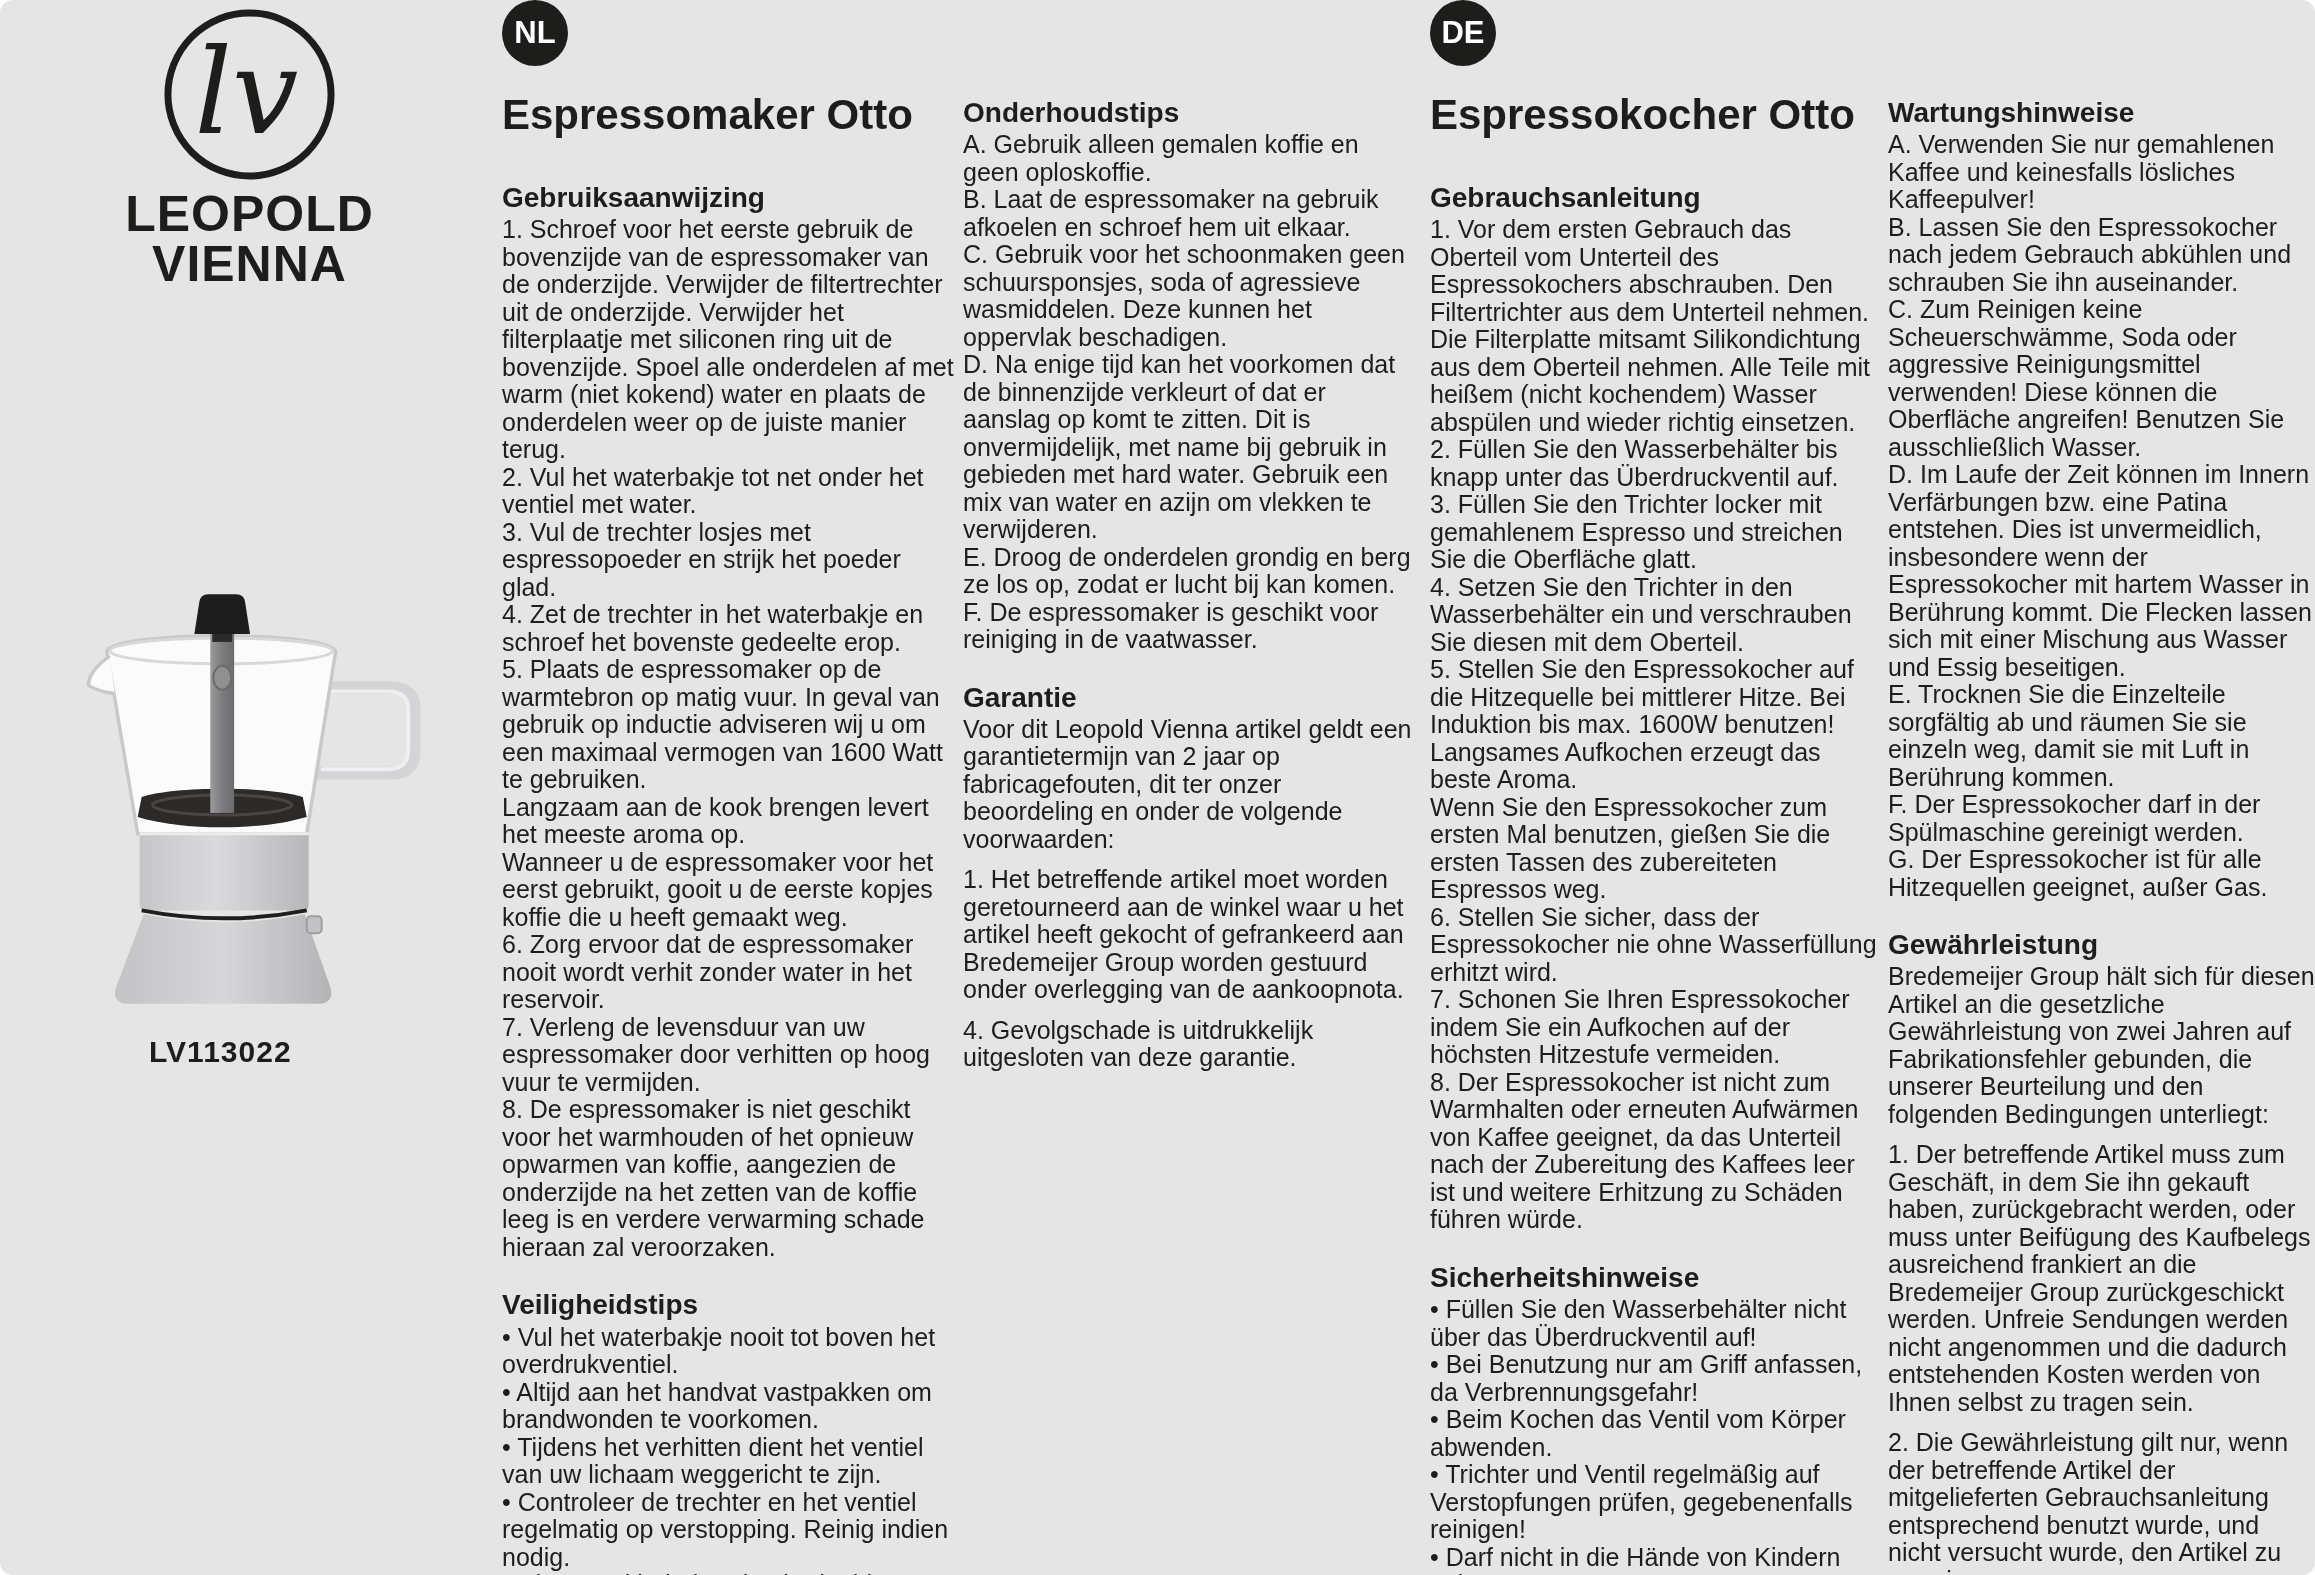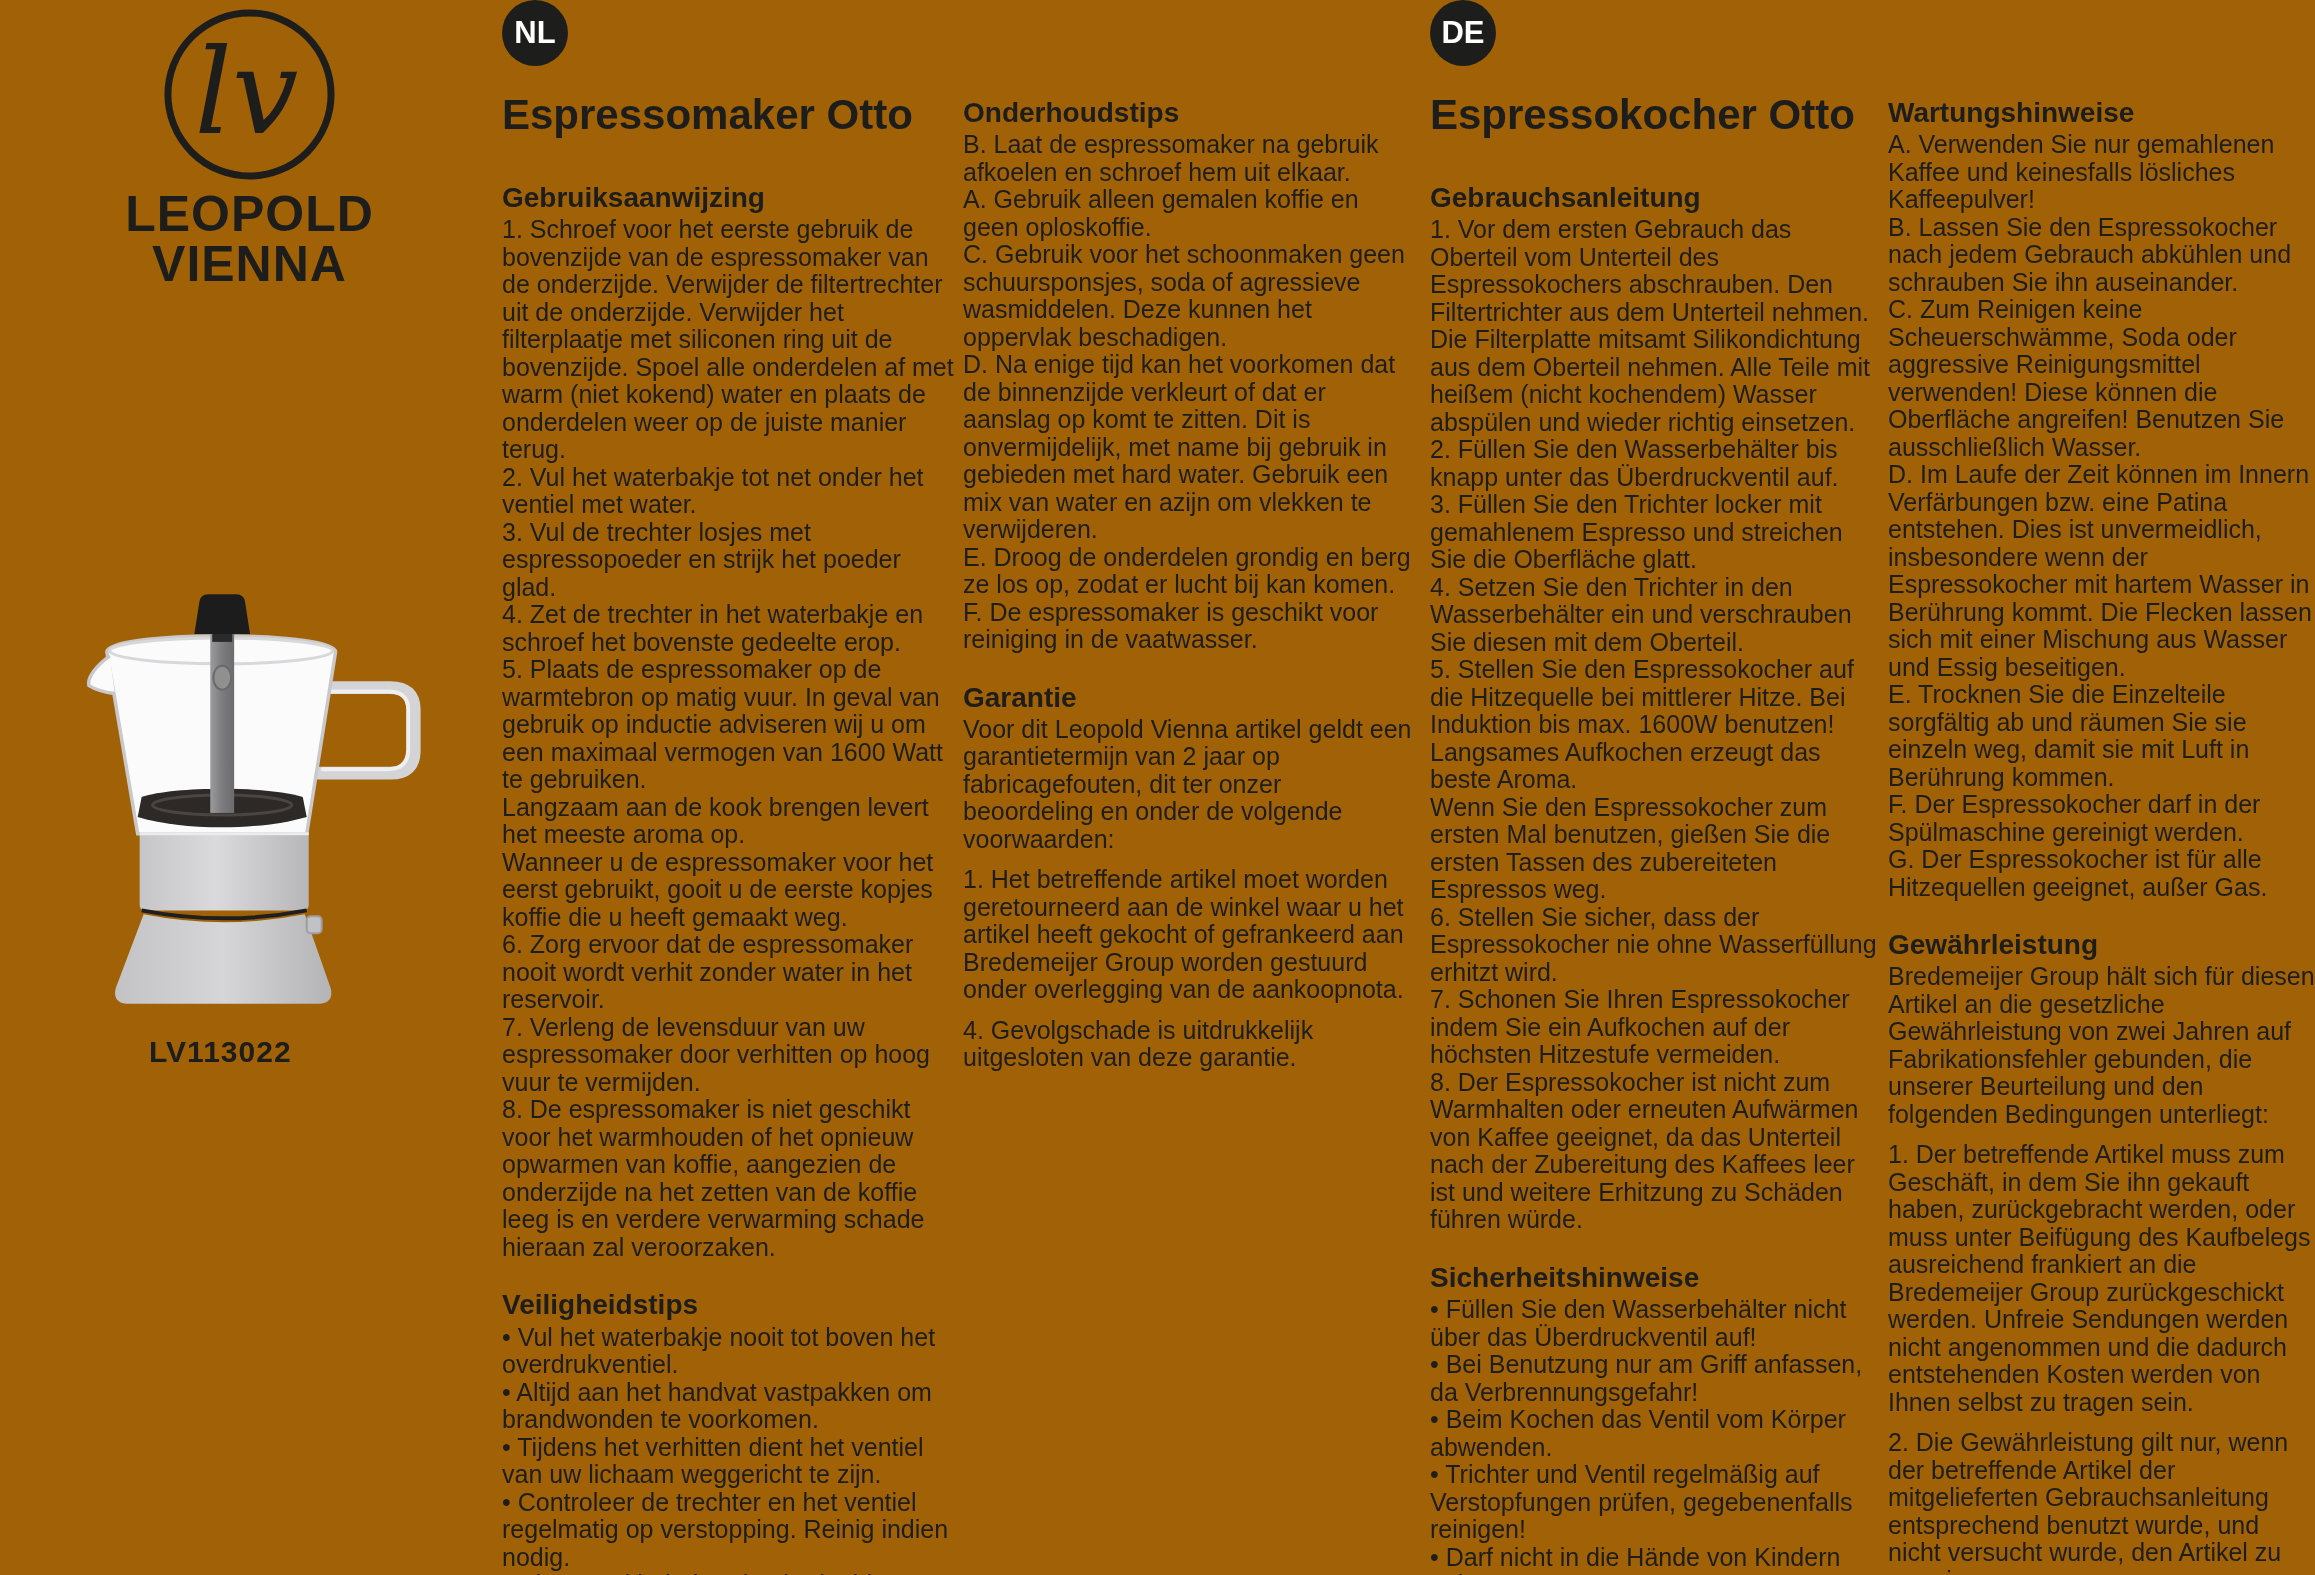--- a/index.html
+++ b/index.html
@@ -1,17 +1,17 @@
 <!DOCTYPE html>
 <html><head>
 <meta charset="utf-8">
 <style>
   html,body{margin:0;padding:0;background:#ffffff;}
-  #page{position:relative;width:2315px;height:1575px;background:#a16207;overflow:hidden;
-        font-family:"Liberation Sans",sans-serif;color:#1d1d1b;}
+  #page{position:relative;width:2315px;height:1575px;background:#e5e5e5;overflow:hidden;
+        font-family:"Liberation Sans",sans-serif;color:#1d1d1b;border-radius:13px;}
   
   #logo-wrap{position:absolute;left:159px;top:6px;width:181px;height:181px;}
   #wordmark{position:absolute;left:109px;top:189px;width:281px;text-align:center;
             font-size:50px;line-height:1.0;letter-spacing:1px;color:#1d1d1b;font-weight:bold;}
   #wordmark div{white-space:nowrap;}
   #product-figure{position:absolute;left:80px;top:582px;width:358px;height:438px;}
   #product-code{position:absolute;left:149px;top:1035px;font-size:30px;font-weight:bold;letter-spacing:1px;}
   
   .badge{width:66px;height:66px;border-radius:50%;background:#1d1d1b;color:#fff;
          font-weight:bold;font-size:31px;display:flex;align-items:center;justify-content:center;
@@ -113,22 +113,22 @@
         <div class="blk p">• Altijd aan het handvat vastpakken om brandwonden te voorkomen.</div>
         <div class="blk p">• Tijdens het verhitten dient het ventiel van uw lichaam weggericht te zijn.</div>
         <div class="blk p">• Controleer de trechter en het ventiel regelmatig op verstopping. Reinig indien nodig.</div>
         <div class="blk p">• Niet voor kinderhanden bedoeld.</div>
       </div>
   </div>
 
   <div class="col" id="col-nl2">
     <div>
         <div class="blk h2">Onderhoudstips</div>
+        <div class="blk p">A. Gebruik alleen gemalen koffie en geen oploskoffie.</div>
         <div class="blk p">B. Laat de espressomaker na gebruik afkoelen en schroef hem uit elkaar.</div>
-        <div class="blk p">A. Gebruik alleen gemalen koffie en geen oploskoffie.</div>
         <div class="blk p">C. Gebruik voor het schoonmaken geen schuursponsjes, soda of agressieve wasmiddelen. Deze kunnen het oppervlak beschadigen.</div>
         <div class="blk p">D. Na enige tijd kan het voorkomen dat de binnenzijde verkleurt of dat er aanslag op komt te zitten. Dit is onvermijdelijk, met name bij gebruik in gebieden met hard water. Gebruik een mix van water en azijn om vlekken te verwijderen.</div>
         <div class="blk p">E. Droog de onderdelen grondig en berg ze los op, zodat er lucht bij kan komen.</div>
         <div class="blk p">F. De espressomaker is geschikt voor reiniging in de vaatwasser.</div>
         <div class="blk h2sp">Garantie</div>
         <div class="blk p">Voor dit Leopold Vienna artikel geldt een garantietermijn van 2 jaar op fabricagefouten, dit ter onzer beoordeling en onder de volgende voorwaarden:</div>
         <div class="blk psp">1. Het betreffende artikel moet worden geretourneerd aan de winkel waar u het artikel heeft gekocht of gefrankeerd aan Bredemeijer Group worden gestuurd onder overlegging van de aankoopnota.</div>
         <div class="blk psp">4. Gevolgschade is uitdrukkelijk uitgesloten van deze garantie.</div>
       </div>
   </div>

